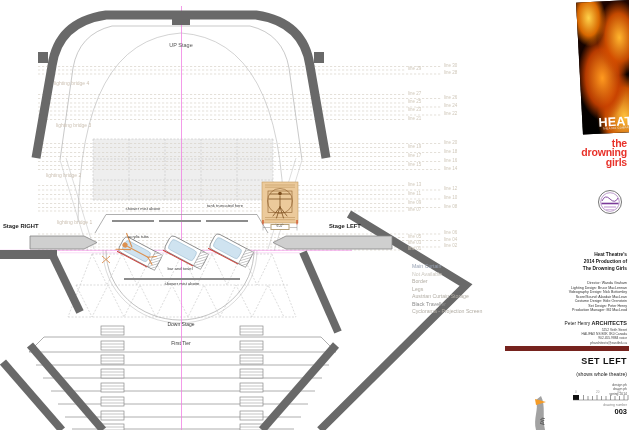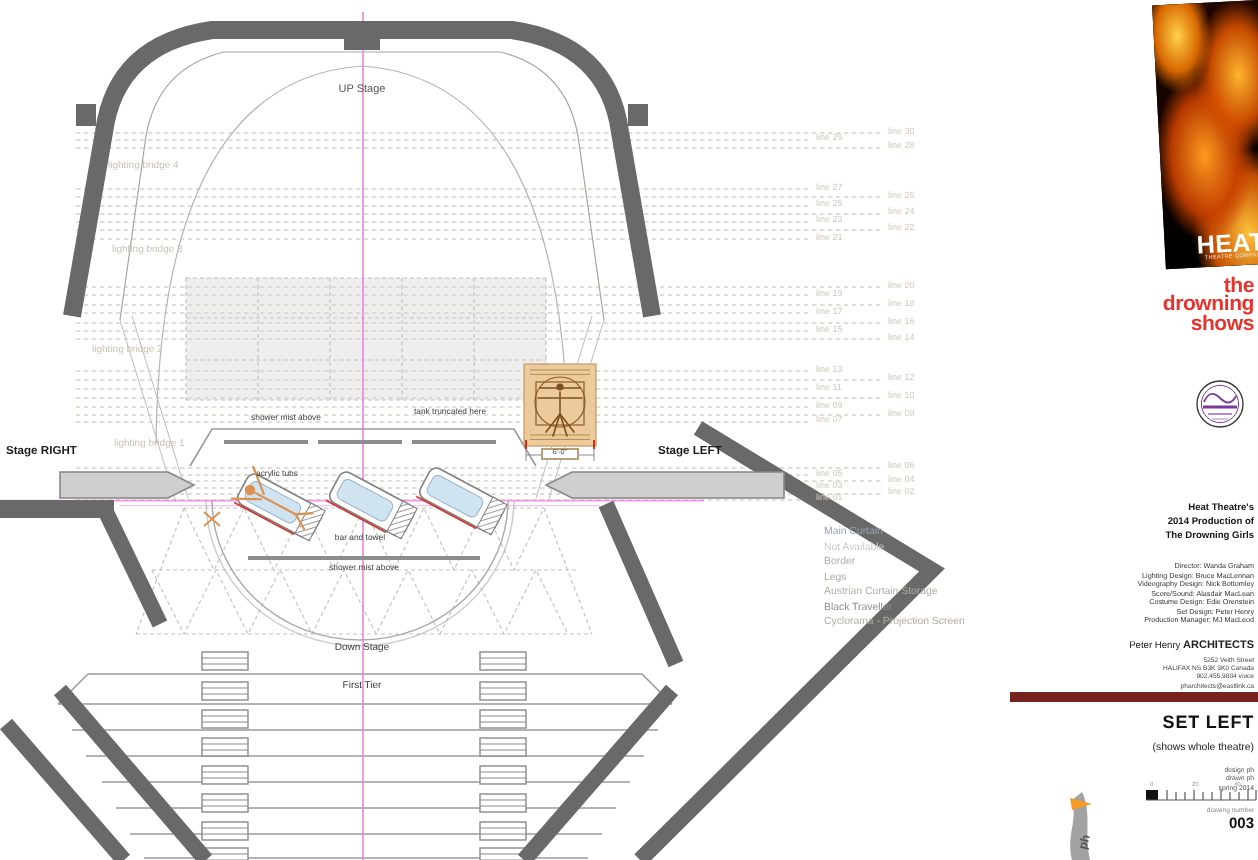--- a/index.html
+++ b/index.html
@@ -367,21 +367,21 @@
 
   <div id="poster">
     <div class="brandwrap">
       <div class="brand">HEAT</div>
       <div class="brandsub">THEATRE COMPANY</div>
     </div>
   </div>
   <div id="show-title" class="rcol">
       <div>the</div>
       <div>drowning</div>
-      <div>shows</div>
+      <div>girls</div>
     </div>
 
   <svg id="seal-svg" width="32" height="30" viewBox="0 0 32 30">
     <circle cx="16" cy="14" r="11.5" fill="#ffffff" stroke="#3a3a3a" stroke-width="0.7"></circle>
     <circle cx="16" cy="14" r="9.3" fill="none" style="stroke:var(--purple)" stroke-width="0.5"></circle>
     <path d="M8,13 Q11,6 16,11 T24,10" fill="none" style="stroke:var(--purple)" stroke-width="0.9"></path>
     <line x1="7.5" y1="15.5" x2="24.5" y2="15.5" style="stroke:var(--purple)" stroke-width="1.6"></line>
     <line x1="10" y1="19" x2="22" y2="19" stroke="#9b5bb5" stroke-width="0.7"></line>
     <line x1="12" y1="21.5" x2="20" y2="21.5" stroke="#b07cc6" stroke-width="0.5"></line>
   </svg>

